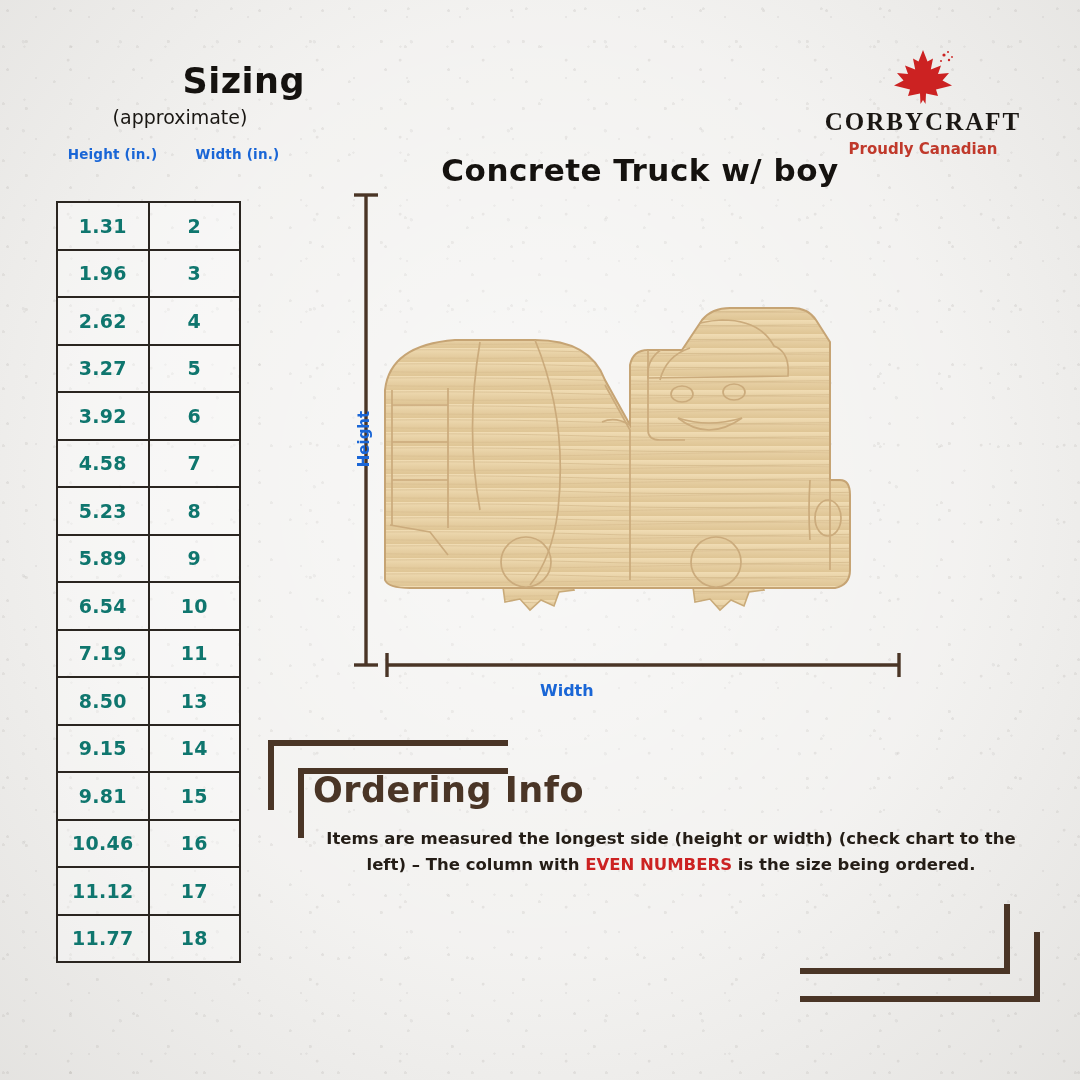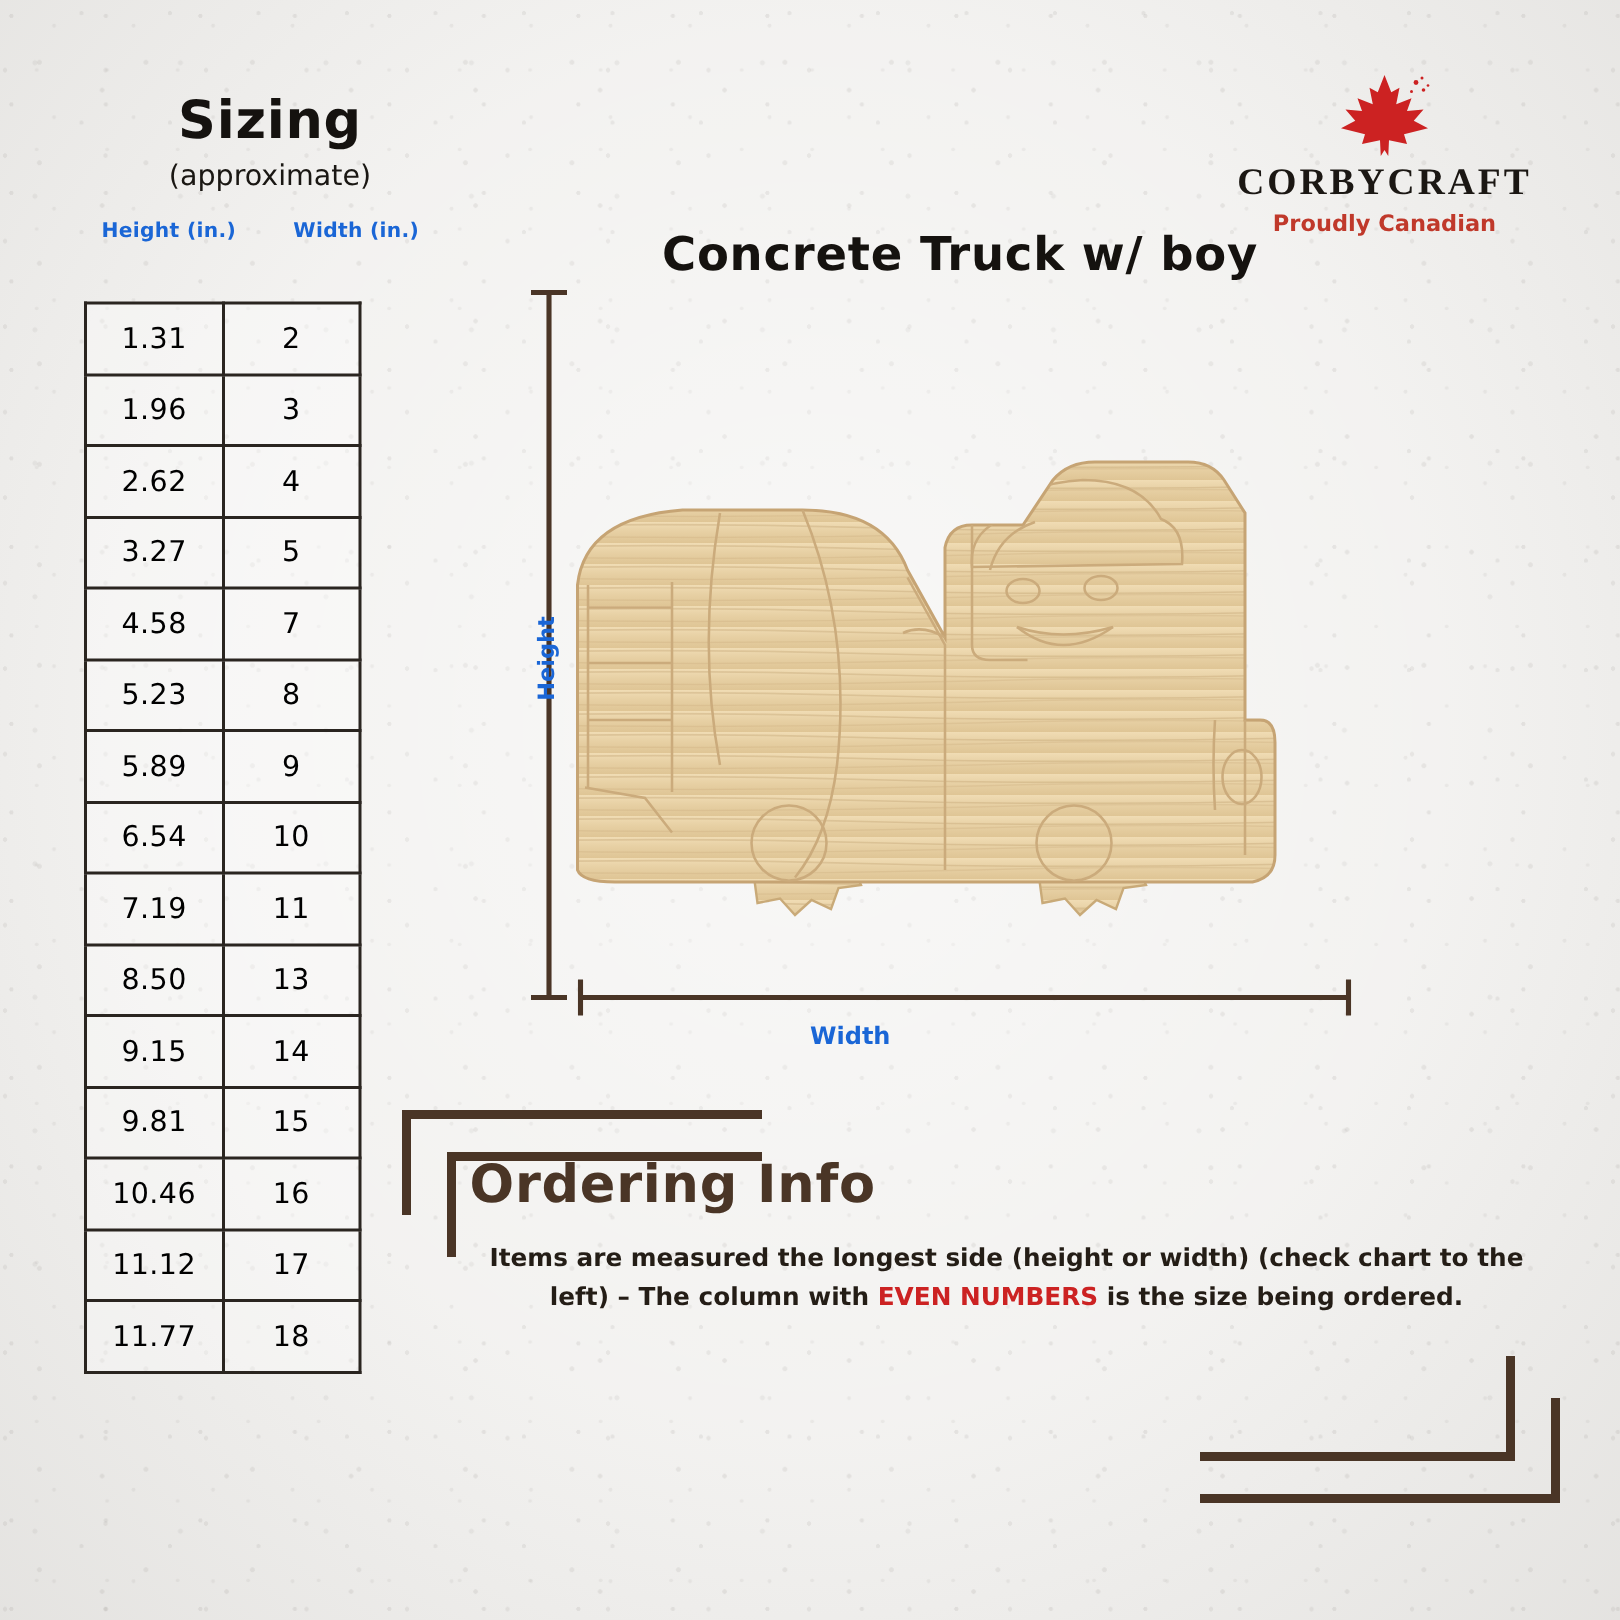--- a/index.html
+++ b/index.html
@@ -33,20 +33,21 @@
   }
 
   
   .sizing-head{
     position:absolute; left:55px; top:64px; width:250px; text-align:center;
   }
   .sizing-title{
     font-family:"DejaVu Sans", sans-serif;
     font-weight:bold; font-size:35px; color:#15120f; letter-spacing:.5px;
     line-height:1;
+    text-align:right;
   }
   .sizing-sub{
     font-size:19px; color:#1a1713; margin-top:7px; font-family:"DejaVu Sans", sans-serif;
   }
   .col-heads{
     position:absolute; left:50px; top:146px; width:250px;
     display:flex;
   }
   .col-head{
     flex:1; text-align:center; color:#1a66d6; font-weight:bold; font-size:13.5px;
@@ -58,22 +59,22 @@
     border-collapse:collapse;
     background:rgba(255,255,255,.35);
   }
   table.sizing td{
     border:2px solid #2a2520;
     height:47.5px;
     width:50%;
     text-align:center;
     vertical-align:middle;
     font-size:19px;
-    font-weight:normal;
-    color:#000000;
+    font-weight:bold;
+    color:#0f766e;
     font-family:"DejaVu Sans", sans-serif;
     letter-spacing:.3px;
   }
 
   
   .logo{
     position:absolute; right:42px; top:48px; width:230px; text-align:center;
   }
   .logo-leaf{ display:block; margin:0 auto 2px auto; }
   .logo-name{
@@ -157,20 +158,24 @@
         <td>1.96</td>
         <td>3</td>
       </tr>
       <tr>
         <td>2.62</td>
         <td>4</td>
       </tr>
       <tr>
         <td>3.27</td>
         <td>5</td>
+      </tr>
+      <tr>
+        <td>3.92</td>
+        <td>6</td>
       </tr>
       <tr>
         <td>4.58</td>
         <td>7</td>
       </tr>
       <tr>
         <td>5.23</td>
         <td>8</td>
       </tr>
       <tr>

